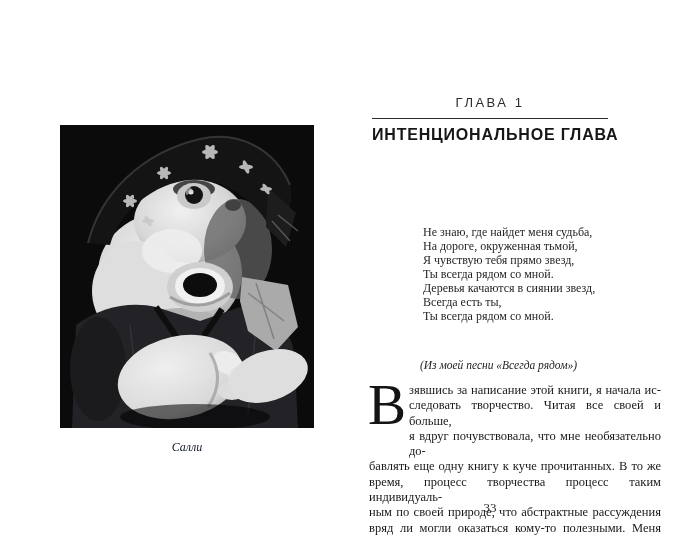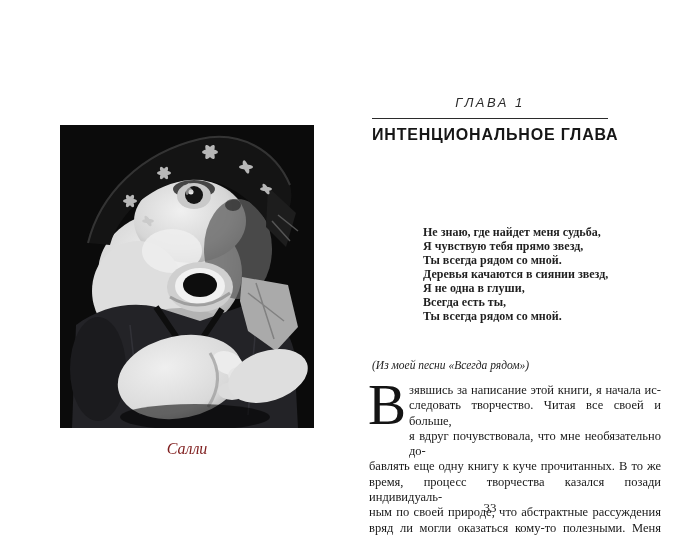--- a/index.html
+++ b/index.html
@@ -14,48 +14,48 @@
   .spread{position:absolute;inset:0;}
 
   
   .photo-frame{
     position:absolute;left:60px;top:125px;width:254px;height:303px;
     margin:0;background:#0b0b0b;overflow:hidden;
   }
   .photo-frame svg{display:block;width:254px;height:303px;}
   .caption{
     position:absolute;left:60px;top:440px;width:254px;
-    text-align:center;font-style:italic;font-size:16px;color:#7f1d1d;
+    text-align:center;font-style:italic;font-size:12px;color:#0f172a;
   }
 
   
   .chapter-head{
     position:absolute;left:372px;top:95px;width:236px;text-align:center;
     font-family:"Liberation Sans", sans-serif;
   }
   .chapter-label{
-    font-size:13px;letter-spacing:2.5px;color:#2b2b2b;line-height:16px;font-style:italic;
+    font-size:13px;letter-spacing:2.5px;color:#2b2b2b;line-height:16px;
   }
   .chapter-rule{
     border:0;border-top:1.2px solid #2b2b2b;margin:7px 0 0 0;width:100%;
   }
   .chapter-title{
     margin:7px 0 0 0;font-size:16px;font-weight:700;letter-spacing:0.8px;
     color:#161616;line-height:18px;white-space:nowrap;
   }
 
   .poem{
     position:absolute;left:423px;top:225px;width:210px;
-    font-size:12px;line-height:14px;font-weight:700;color:#1f1f1f;
+    font-size:12px;line-height:14px;font-weight:400;color:#1f1f1f;
   }
   .poem-line{white-space:nowrap;}
 
   .attribution{
     position:absolute;left:372px;top:359px;width:253px;
-    text-align:left;font-style:italic;font-size:11.5px;color:#222;
+    text-align:center;font-style:italic;font-size:11.5px;color:#222;
     white-space:nowrap;
   }
 
   .body-text{
     position:absolute;left:369px;top:383px;width:292px;
     font-size:12.5px;line-height:15.3px;color:#191919;
   }
   .body-line{
     text-align:justify;text-align-last:justify;
   }
@@ -186,37 +186,37 @@
   <div>
 
     <header class="chapter-head">
       <div class="chapter-label">ГЛАВА 1</div>
       <hr class="chapter-rule">
       <h1 class="chapter-title">ИНТЕНЦИОНАЛЬНОЕ ГЛАВА</h1>
     </header>
 
     <div class="poem">
       <div class="poem-line">Не знаю, где найдет меня судьба,</div>
+      <div class="poem-line">На дороге, окруженная тьмой,</div>
       <div class="poem-line">Я чувствую тебя прямо звезд,</div>
       <div class="poem-line">Ты всегда рядом со мной.</div>
       <div class="poem-line">Деревья качаются в сиянии звезд,</div>
-      <div class="poem-line">Я не одна в глуши,</div>
       <div class="poem-line">Всегда есть ты,</div>
       <div class="poem-line">Ты всегда рядом со мной.</div>
     </div>
 
     <div class="attribution">(Из моей песни «Всегда рядом»)</div>
 
     <div class="body-text">
       <span class="drop-cap">В</span>
       <div class="body-line indented">зявшись за написание этой книги, я начала ис-</div>
       <div class="body-line indented">следовать творчество. Читая все своей и больше,</div>
       <div class="body-line indented">я вдруг почувствовала, что мне необязательно до-</div>
       <div class="body-line">бавлять еще одну книгу к куче прочитанных. В то же</div>
-      <div class="body-line">время, процесс творчества казался позади индивидуаль-</div>
+      <div class="body-line">время, процесс творчества процесс таким индивидуаль-</div>
       <div class="body-line">ным по своей природе, что абстрактные рассуждения</div>
       <div class="body-line">вряд ли могли оказаться кому-то полезными. Меня так-</div>
     </div>
 
     <div class="folio">33</div>
   </div>
 
 </div>
 
 </body></html>

